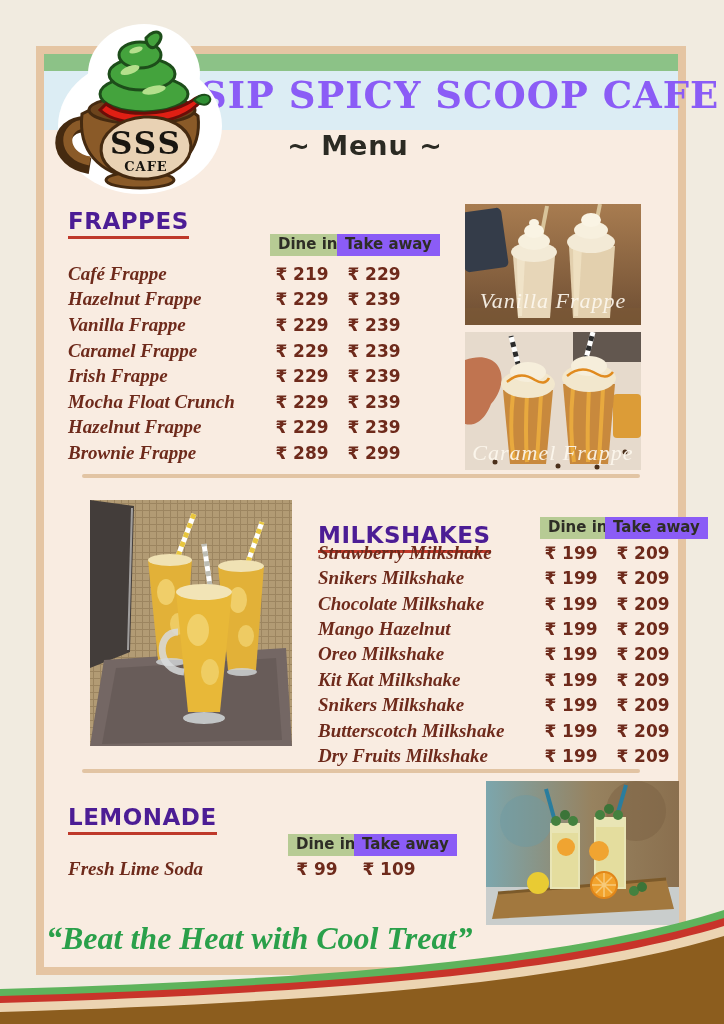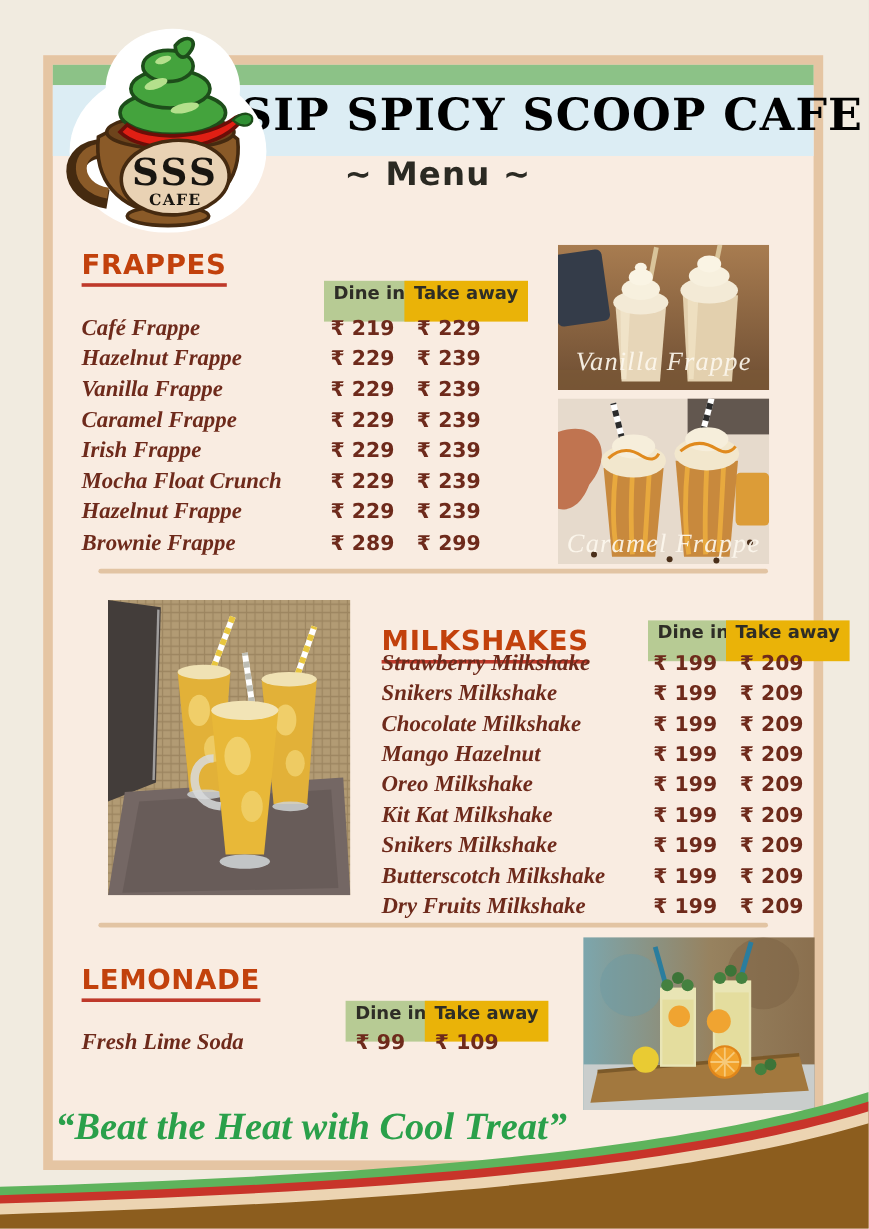--- a/index.html
+++ b/index.html
@@ -4,29 +4,29 @@
 <style>
   html,body{margin:0;padding:0;background:#e9e4d8;}
   #canvas{position:relative;width:724px;height:1024px;background:#f1ebe0;overflow:hidden;
           font-family:"DejaVu Sans",sans-serif;}
   .frame{position:absolute;left:36px;top:46px;width:650px;height:929px;box-sizing:border-box;
          background:#f9ece1;border:8px solid #e5c5a3;z-index:0;}
   .green-bar{position:absolute;left:44px;top:54px;width:634px;height:17px;background:#8cc287;z-index:1;}
   .blue-band{position:absolute;left:44px;top:71px;width:634px;height:59px;background:#dcedf4;z-index:1;}
   .cafe-title{position:absolute;left:200px;top:77px;width:470px;text-align:center;z-index:2;
          font-family:"DejaVu Serif",serif;font-weight:bold;font-size:37px;line-height:1;
-         color:#000000;letter-spacing:1px;white-space:nowrap;}
+         color:#8b5cf6;letter-spacing:1px;white-space:nowrap;}
   .menu-label{position:absolute;left:220px;top:130px;width:290px;text-align:center;z-index:2;
          font-weight:bold;font-size:27px;color:#2b2a23;letter-spacing:1px;}
   .logo{position:absolute;left:50px;top:22px;width:176px;height:172px;z-index:5;}
   .section-title{position:absolute;display:inline-block;font-weight:800;font-size:23px;
-         color:#c2410c;letter-spacing:.5px;border-bottom:3px solid #bf392a;padding-bottom:2px;z-index:2;}
-  .chip{position:absolute;font-size:15px;font-weight:600;color:#2e2d26;padding:1px 8px 15px;z-index:2;white-space:nowrap;}
+         color:#4c1d95;letter-spacing:.5px;border-bottom:3px solid #bf392a;padding-bottom:2px;z-index:2;}
+  .chip{position:absolute;font-size:15px;font-weight:600;color:#2e2d26;padding:1px 8px 3px;z-index:2;white-space:nowrap;}
   .chip-green{background:#b7cb94;}
-  .chip-salmon{background:#eab308;}
+  .chip-salmon{background:#8b5cf6;}
   .menu-grid{position:absolute;display:grid;align-items:center;z-index:2;}
   #frappes-grid{left:68px;top:261px;grid-template-columns:200px 68px 76px;grid-auto-rows:25.6px;}
   #milkshakes-grid{left:318px;top:540px;grid-template-columns:220px 66px 78px;grid-auto-rows:25.45px;}
   #lemonade-grid{left:68px;top:856px;grid-template-columns:216px 66px 78px;grid-auto-rows:26px;}
   .item-name{font-family:"Liberation Serif",serif;font-style:italic;font-weight:700;font-size:19px;
          color:#6e2a1b;white-space:nowrap;}
   .price{font-weight:700;font-size:17px;color:#6e2a1b;text-align:center;white-space:nowrap;}
   .divider{position:absolute;left:82px;width:558px;height:4px;background:#e2c4a3;border-radius:2px;z-index:2;}
   .photo{position:absolute;z-index:2;display:block;}
   .caption{font-family:"Liberation Serif",serif;font-style:italic;}

